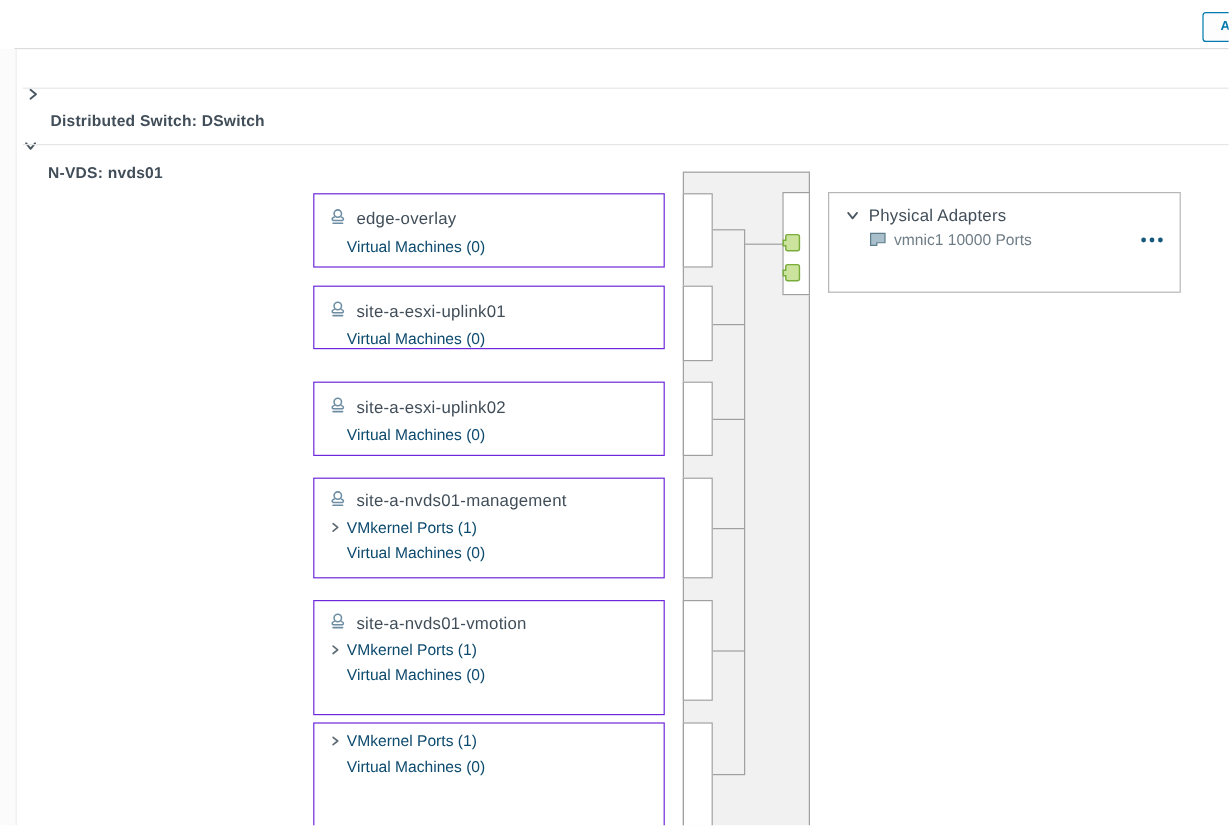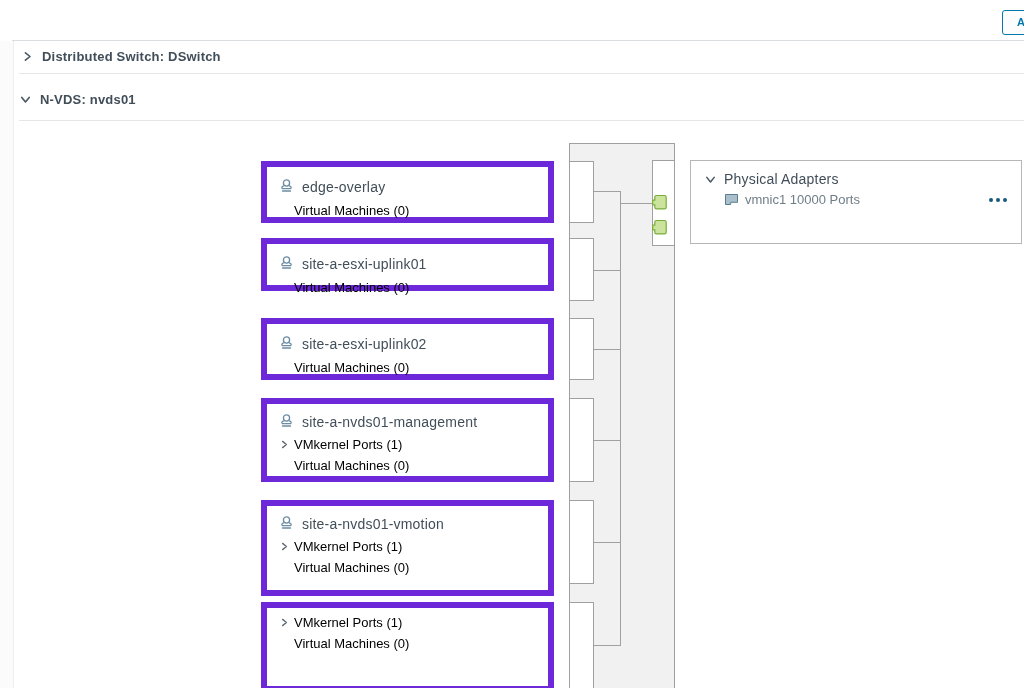--- a/index.html
+++ b/index.html
@@ -15,33 +15,33 @@
     color:#0079ad;font-size:11px;font-weight:700;letter-spacing:1px;white-space:nowrap;
     font-family:"Liberation Sans",sans-serif;cursor:pointer;}
   .divider{position:absolute;height:1px;background:#e6e6e6;}
   .divider.top{left:12px;top:40px;width:1012px;background:#d9dde0;}
   .divider.d2{left:19px;top:73px;width:1005px;}
   .divider.d3{left:19px;top:120px;width:1005px;}
   .left-strip{position:absolute;left:0;top:41px;width:13px;height:647px;
     background:#fbfbfb;border-right:1px solid #eeeeee;}
   
   .sec-row{position:absolute;display:flex;align-items:center;gap:9px;cursor:pointer;}
-  .sec-row .lbl{font-size:13px;font-weight:700;color:#414e59;letter-spacing:.2px;}
+  .sec-row .lbl{font-size:13px;font-weight:700;color:#414e59;letter-spacing:.2px;margin-top:44px;}
   .sec1{left:22px;top:49px;}
   .sec2{left:20px;top:92px;justify-content:center;}
   
   .card{position:absolute;left:261px;width:293px;background:#fff;
-    border:6px solid #6d28d9;box-sizing:border-box;}
+    border:1px solid #6d28d9;box-sizing:border-box;}
   .c0{top:161px;height:62px;} .c1{top:238px;height:53px;} .c2{top:318px;height:62px;}
   .c3{top:398px;height:84px;} .c4{top:500px;height:96px;} .c5{top:602px;height:90px;}
   .card .name-row{display:flex;align-items:center;gap:7px;margin:11px 0 0 11px;}
   .card.three .name-row{margin-top:9px;}
   .card .name{font-size:14px;color:#414e59;letter-spacing:.2px;}
   .card .vmk-row{display:flex;align-items:center;gap:5px;margin:7px 0 0 13px;cursor:pointer;}
-  .card .sub{font-size:13px;color:#000000;}
+  .card .sub{font-size:13px;color:#0c4a6e;}
   .card .vm-row{margin:8px 0 0 27px;}
   .card.three .vm-row{margin-top:6px;}
   
   .shell{position:absolute;left:569px;top:143px;width:106px;height:550px;
     background:#f1f1f2;border:1px solid #a0a0a0;box-sizing:border-box;}
   .stub{position:absolute;left:569px;width:25px;background:#fff;
     border:1px solid #a0a0a0;box-sizing:border-box;}
   .s0{top:161px;height:62px;} .s1{top:238px;height:63px;} .s2{top:318px;height:62px;}
   .s3{top:398px;height:84px;} .s4{top:500px;height:84px;} .s5{top:602px;height:90px;}
   .adapter-stub{position:absolute;left:652px;top:160px;width:23px;height:86px;
@@ -49,21 +49,21 @@
   .hline{position:absolute;height:1px;background:#a0a0a0;}
   .vline{position:absolute;width:1px;background:#a0a0a0;}
   .l1{left:594px;top:191px;width:26px;} .la{left:620px;top:203px;width:32px;}
   .l2{left:594px;top:270px;width:26px;} .l3{left:594px;top:349px;width:26px;}
   .l4{left:594px;top:440px;width:26px;} .l5{left:594px;top:542px;width:26px;}
   .l6{left:594px;top:645px;width:26px;}
   .trunk{left:620px;top:191px;height:455px;}
   .gnic{position:absolute;left:651px;}
   .g1{top:193px;} .g2{top:218px;}
   
-  .phys{position:absolute;left:690px;top:160px;width:332px;height:84px;
+  .phys{position:absolute;left:690px;top:160px;width:294px;height:84px;
     background:#fff;border:1px solid #b6b6b6;box-sizing:border-box;}
   .phys-head{display:flex;align-items:center;gap:8px;margin:10px 0 0 14px;cursor:pointer;}
   .phys-head .lbl{font-size:14px;color:#414e59;letter-spacing:.2px;}
   .phys-row{display:flex;align-items:center;gap:6px;margin:5px 12px 0 33px;}
   .phys-row .sub{font-size:13px;color:#6f7d87;}
   .phys-row .spacer{flex:1;}
   .dots{display:flex;align-items:center;gap:3px;padding:4px 2px;cursor:pointer;border:none;background:transparent;}
   .dots i{width:4px;height:4px;border-radius:50%;background:#17597c;display:block;}
   svg{display:block;}
 </style>

